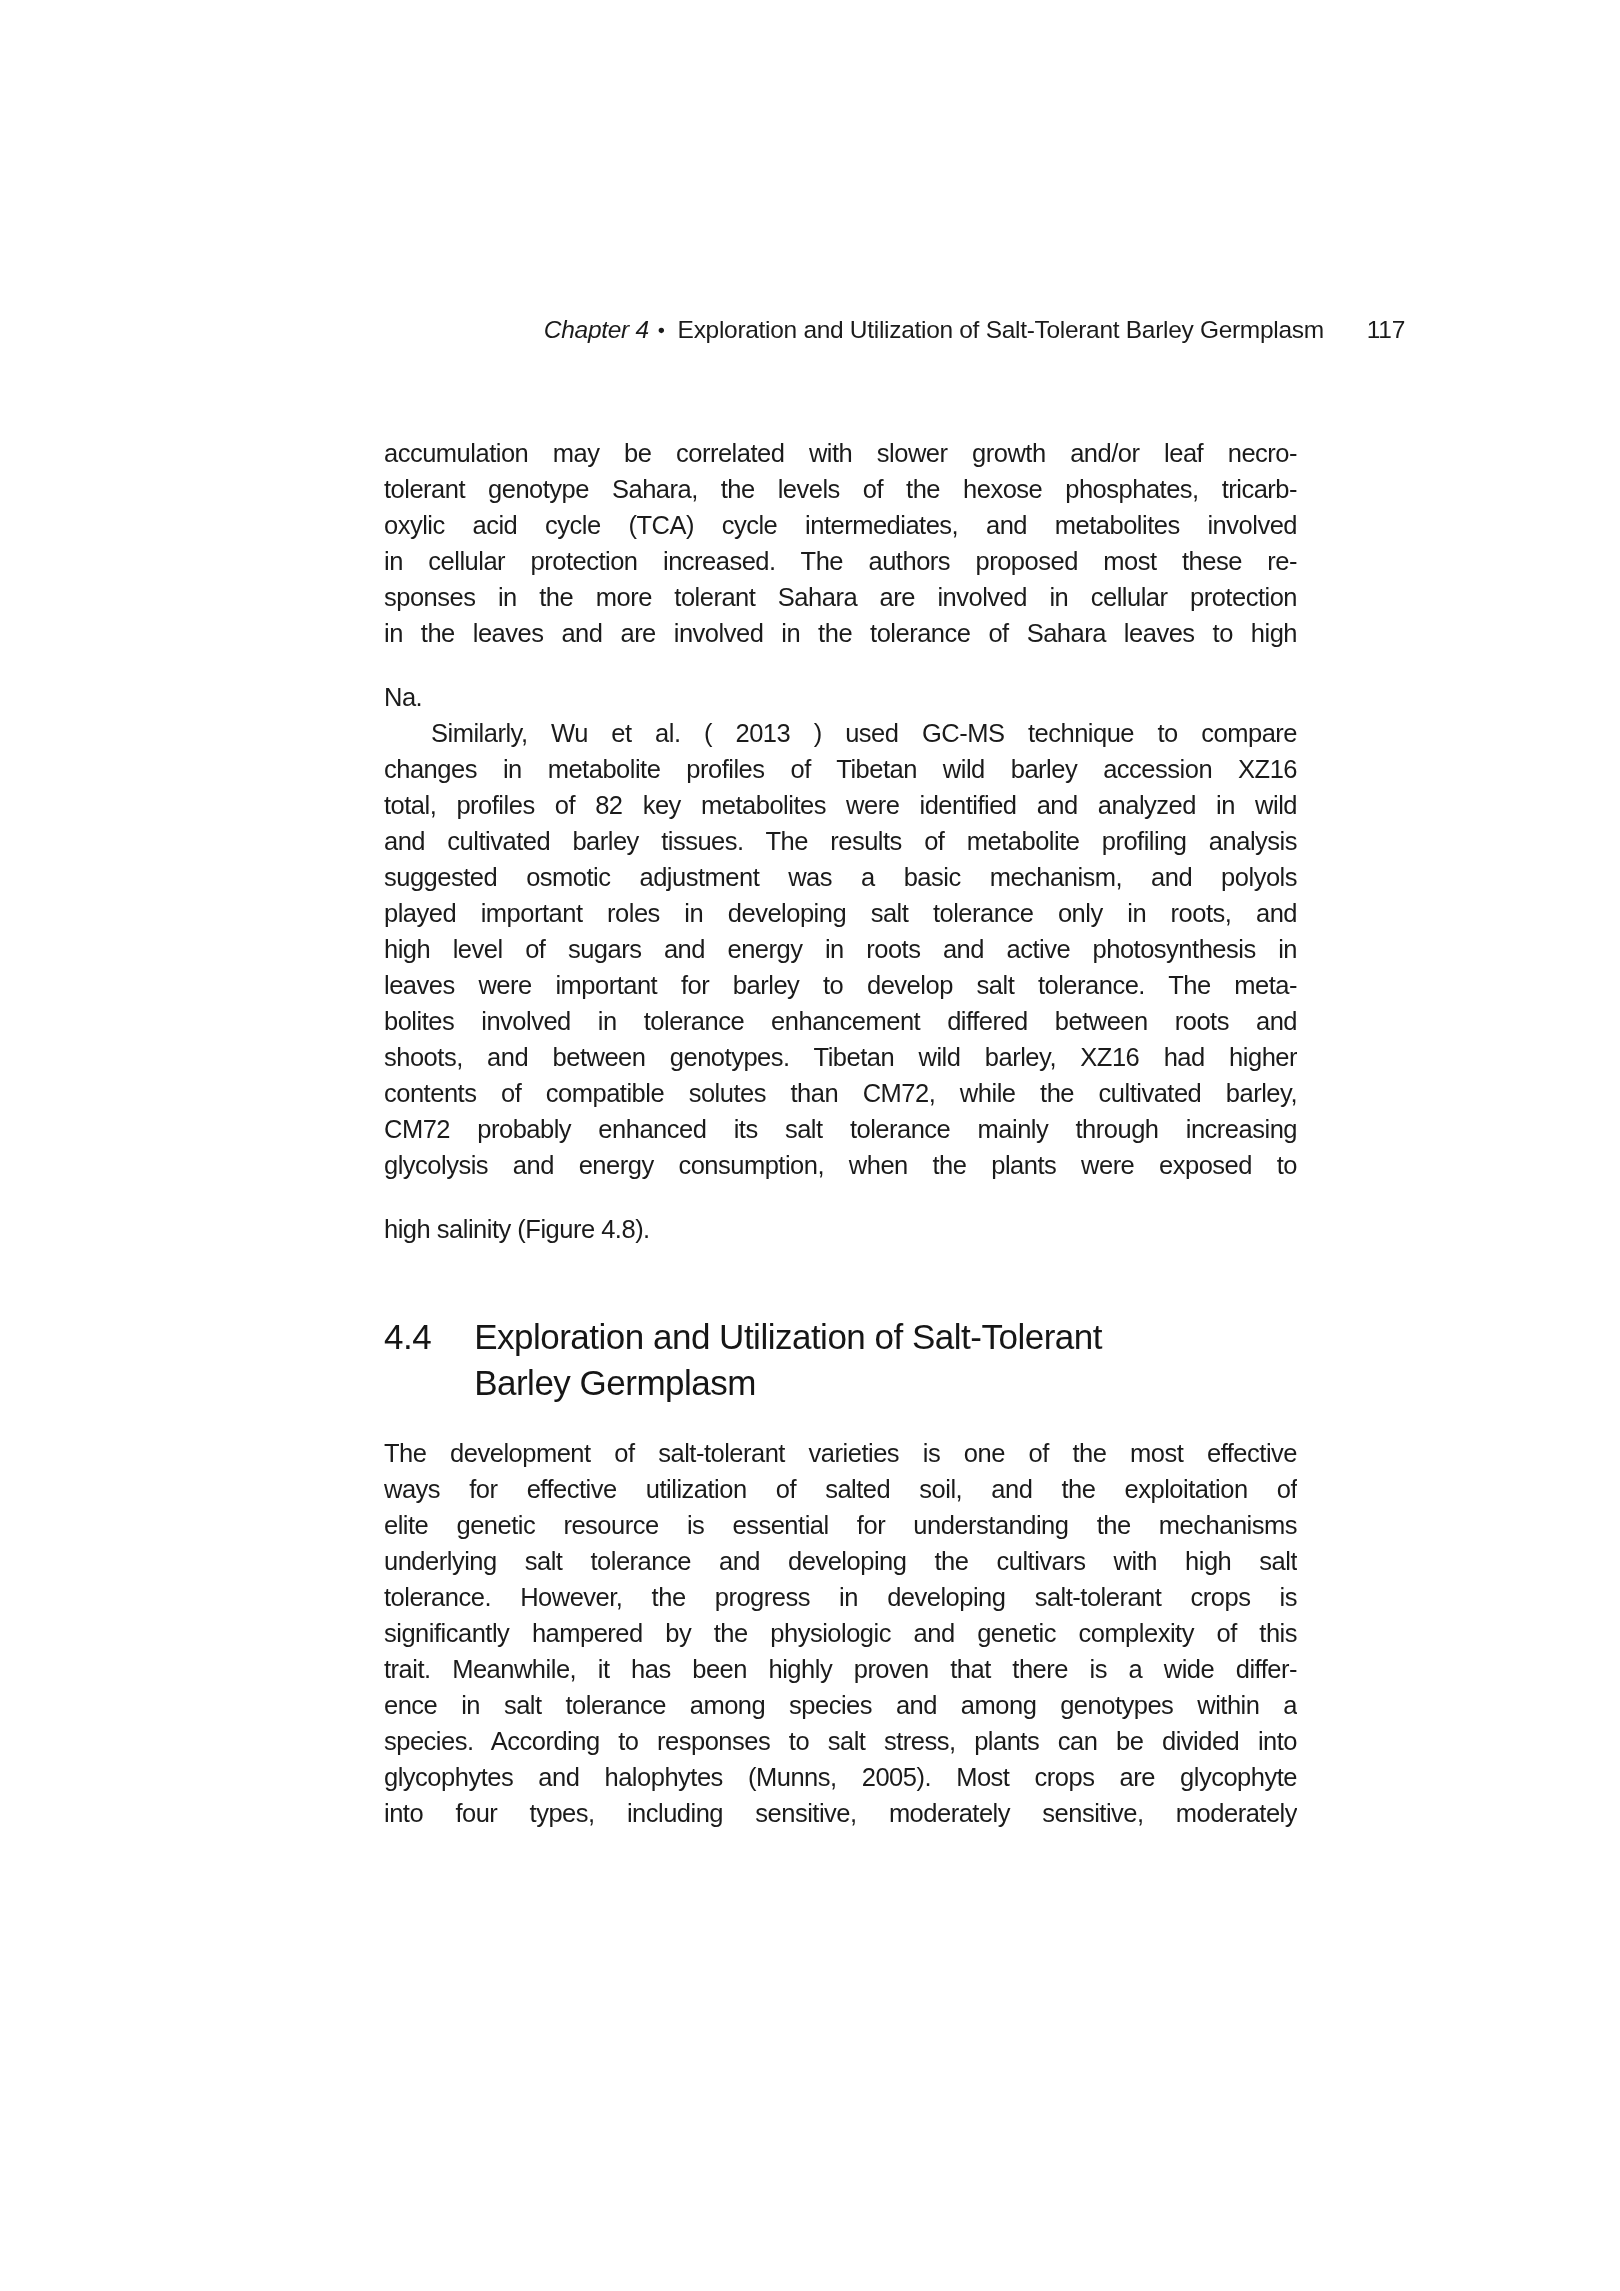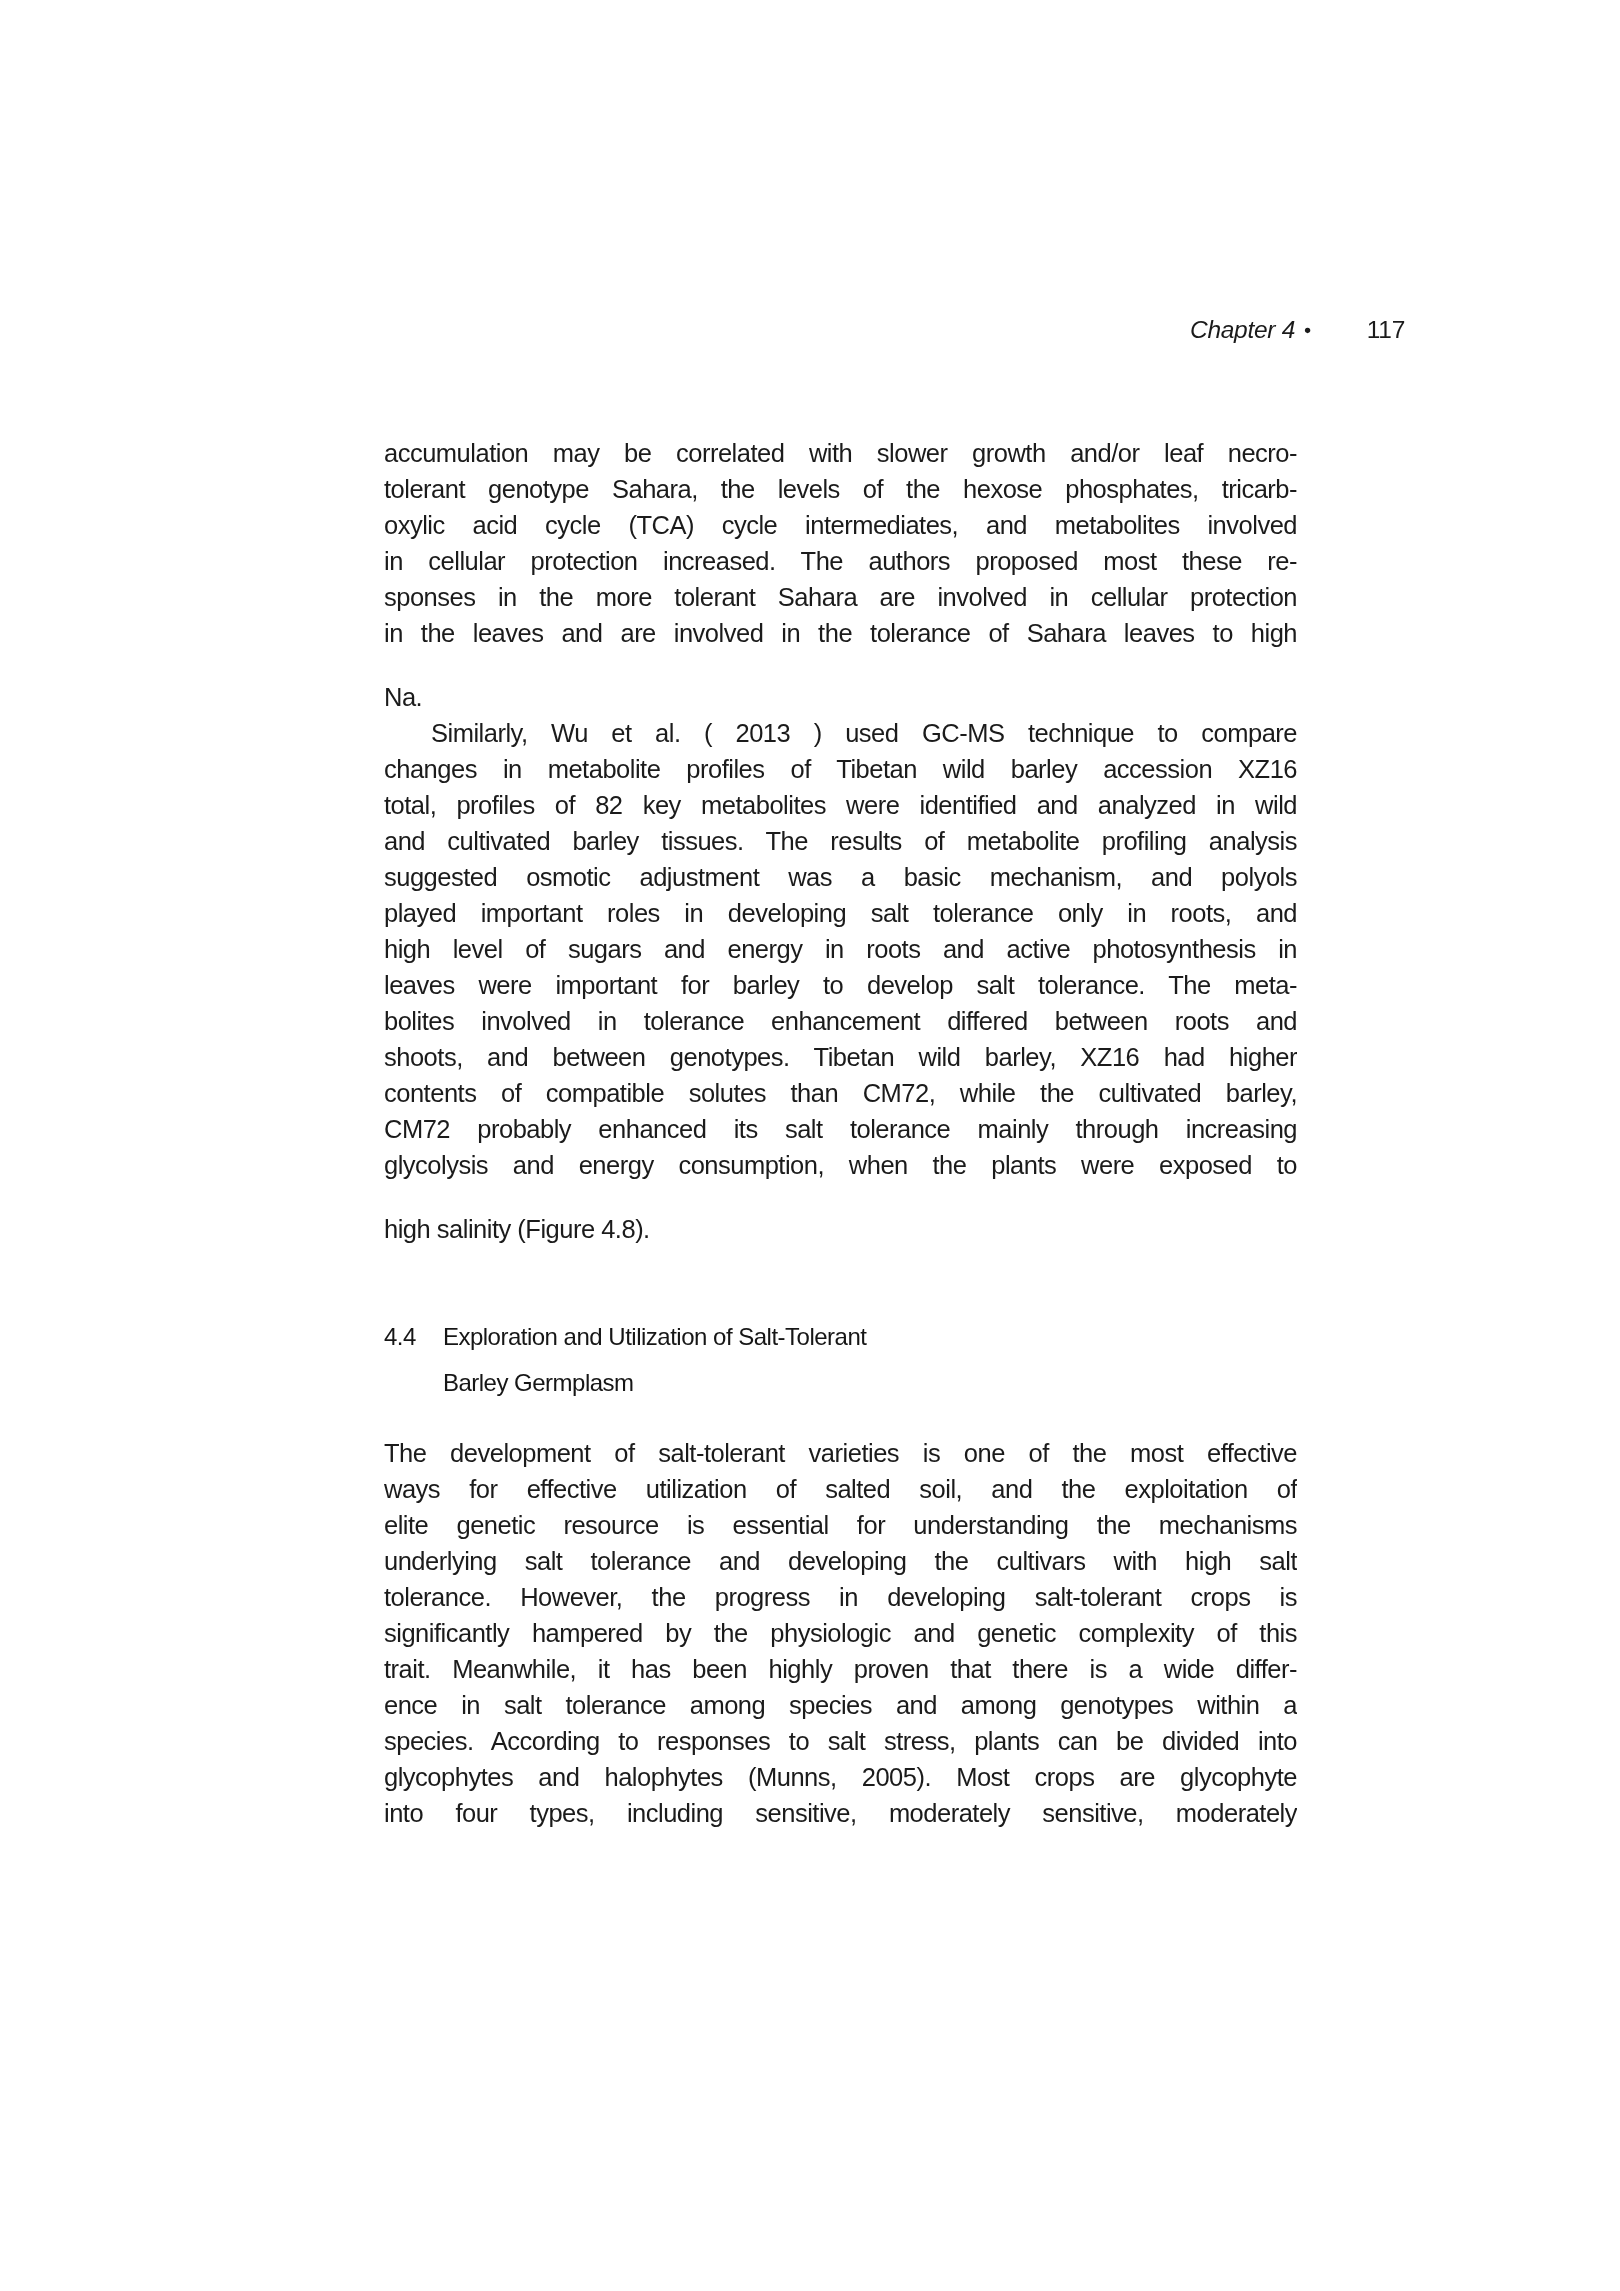--- a/index.html
+++ b/index.html
@@ -58,39 +58,40 @@
     text-align-last: justify;
     white-space: normal;
     overflow: hidden;
     height: 36px;
   }
   .line.flush { text-align-last: left; margin-top: 28px; }
   .line.indent { text-indent: 47px; }
   
   .section-heading {
     display: flex;
-    gap: 4px;
+    gap: 20px;
     margin-top: 67px;
     margin-bottom: 29px;
-    font-size: 24px;
+    font-size: 35px;
     line-height: 46px;
     letter-spacing: -0.5px;
     color: #161616;
   }
   .section-number { flex: 0 0 auto; }
   .section-title-line { white-space: nowrap; margin-left: 23px; }
 </style>
 </head>
 <body>
 
 <div class="page">
 
   <div class="running-header">
     <span class="chapter-label">Chapter 4</span>
     <span class="bullet">●</span>
+    <span class="running-title">Exploration and Utilization of Salt-Tolerant Barley Germplasm</span>
     <span class="page-number">117</span>
   </div>
 
   <div class="page-body" id="content-root">
       <div class="paragraph">
         <div class="line">accumulation may be correlated with slower growth and/or leaf necro-</div>
         <div class="line">tolerant genotype Sahara, the levels of the hexose phosphates, tricarb-</div>
         <div class="line">oxylic acid cycle (TCA) cycle intermediates, and metabolites involved</div>
         <div class="line">in cellular protection increased. The authors proposed most these re-</div>
         <div class="line">sponses in the more tolerant Sahara are involved in cellular protection</div>

